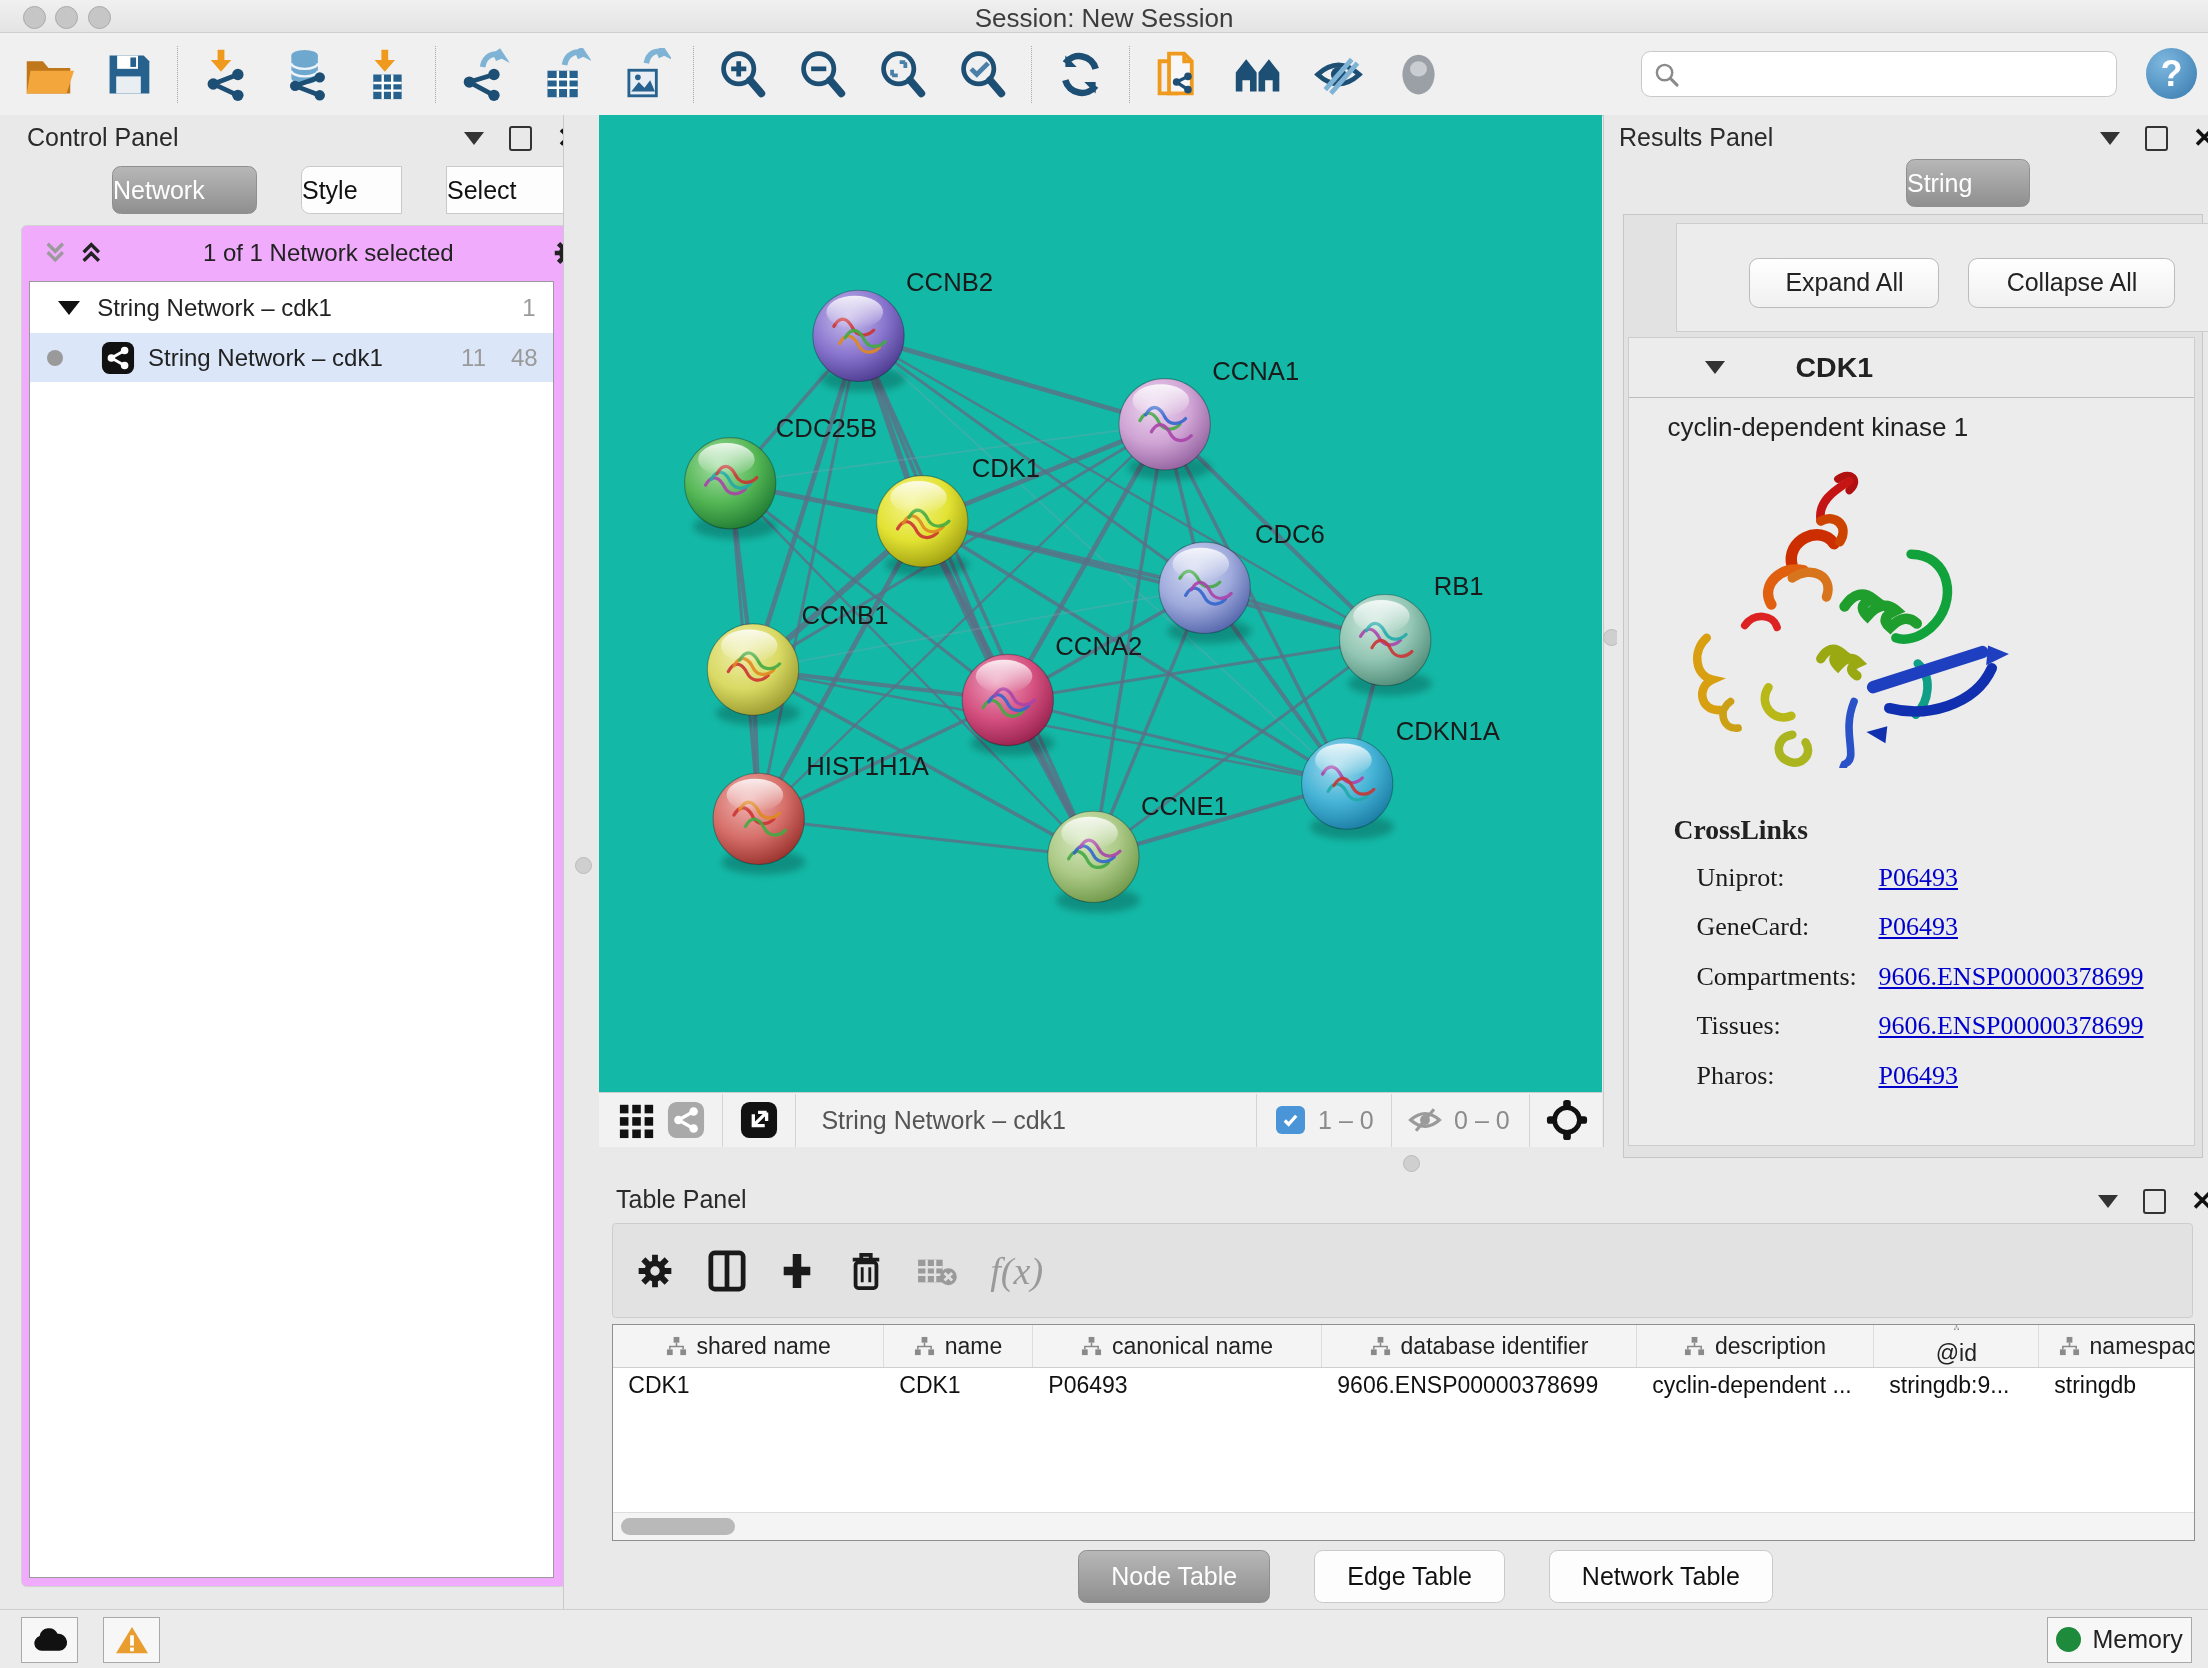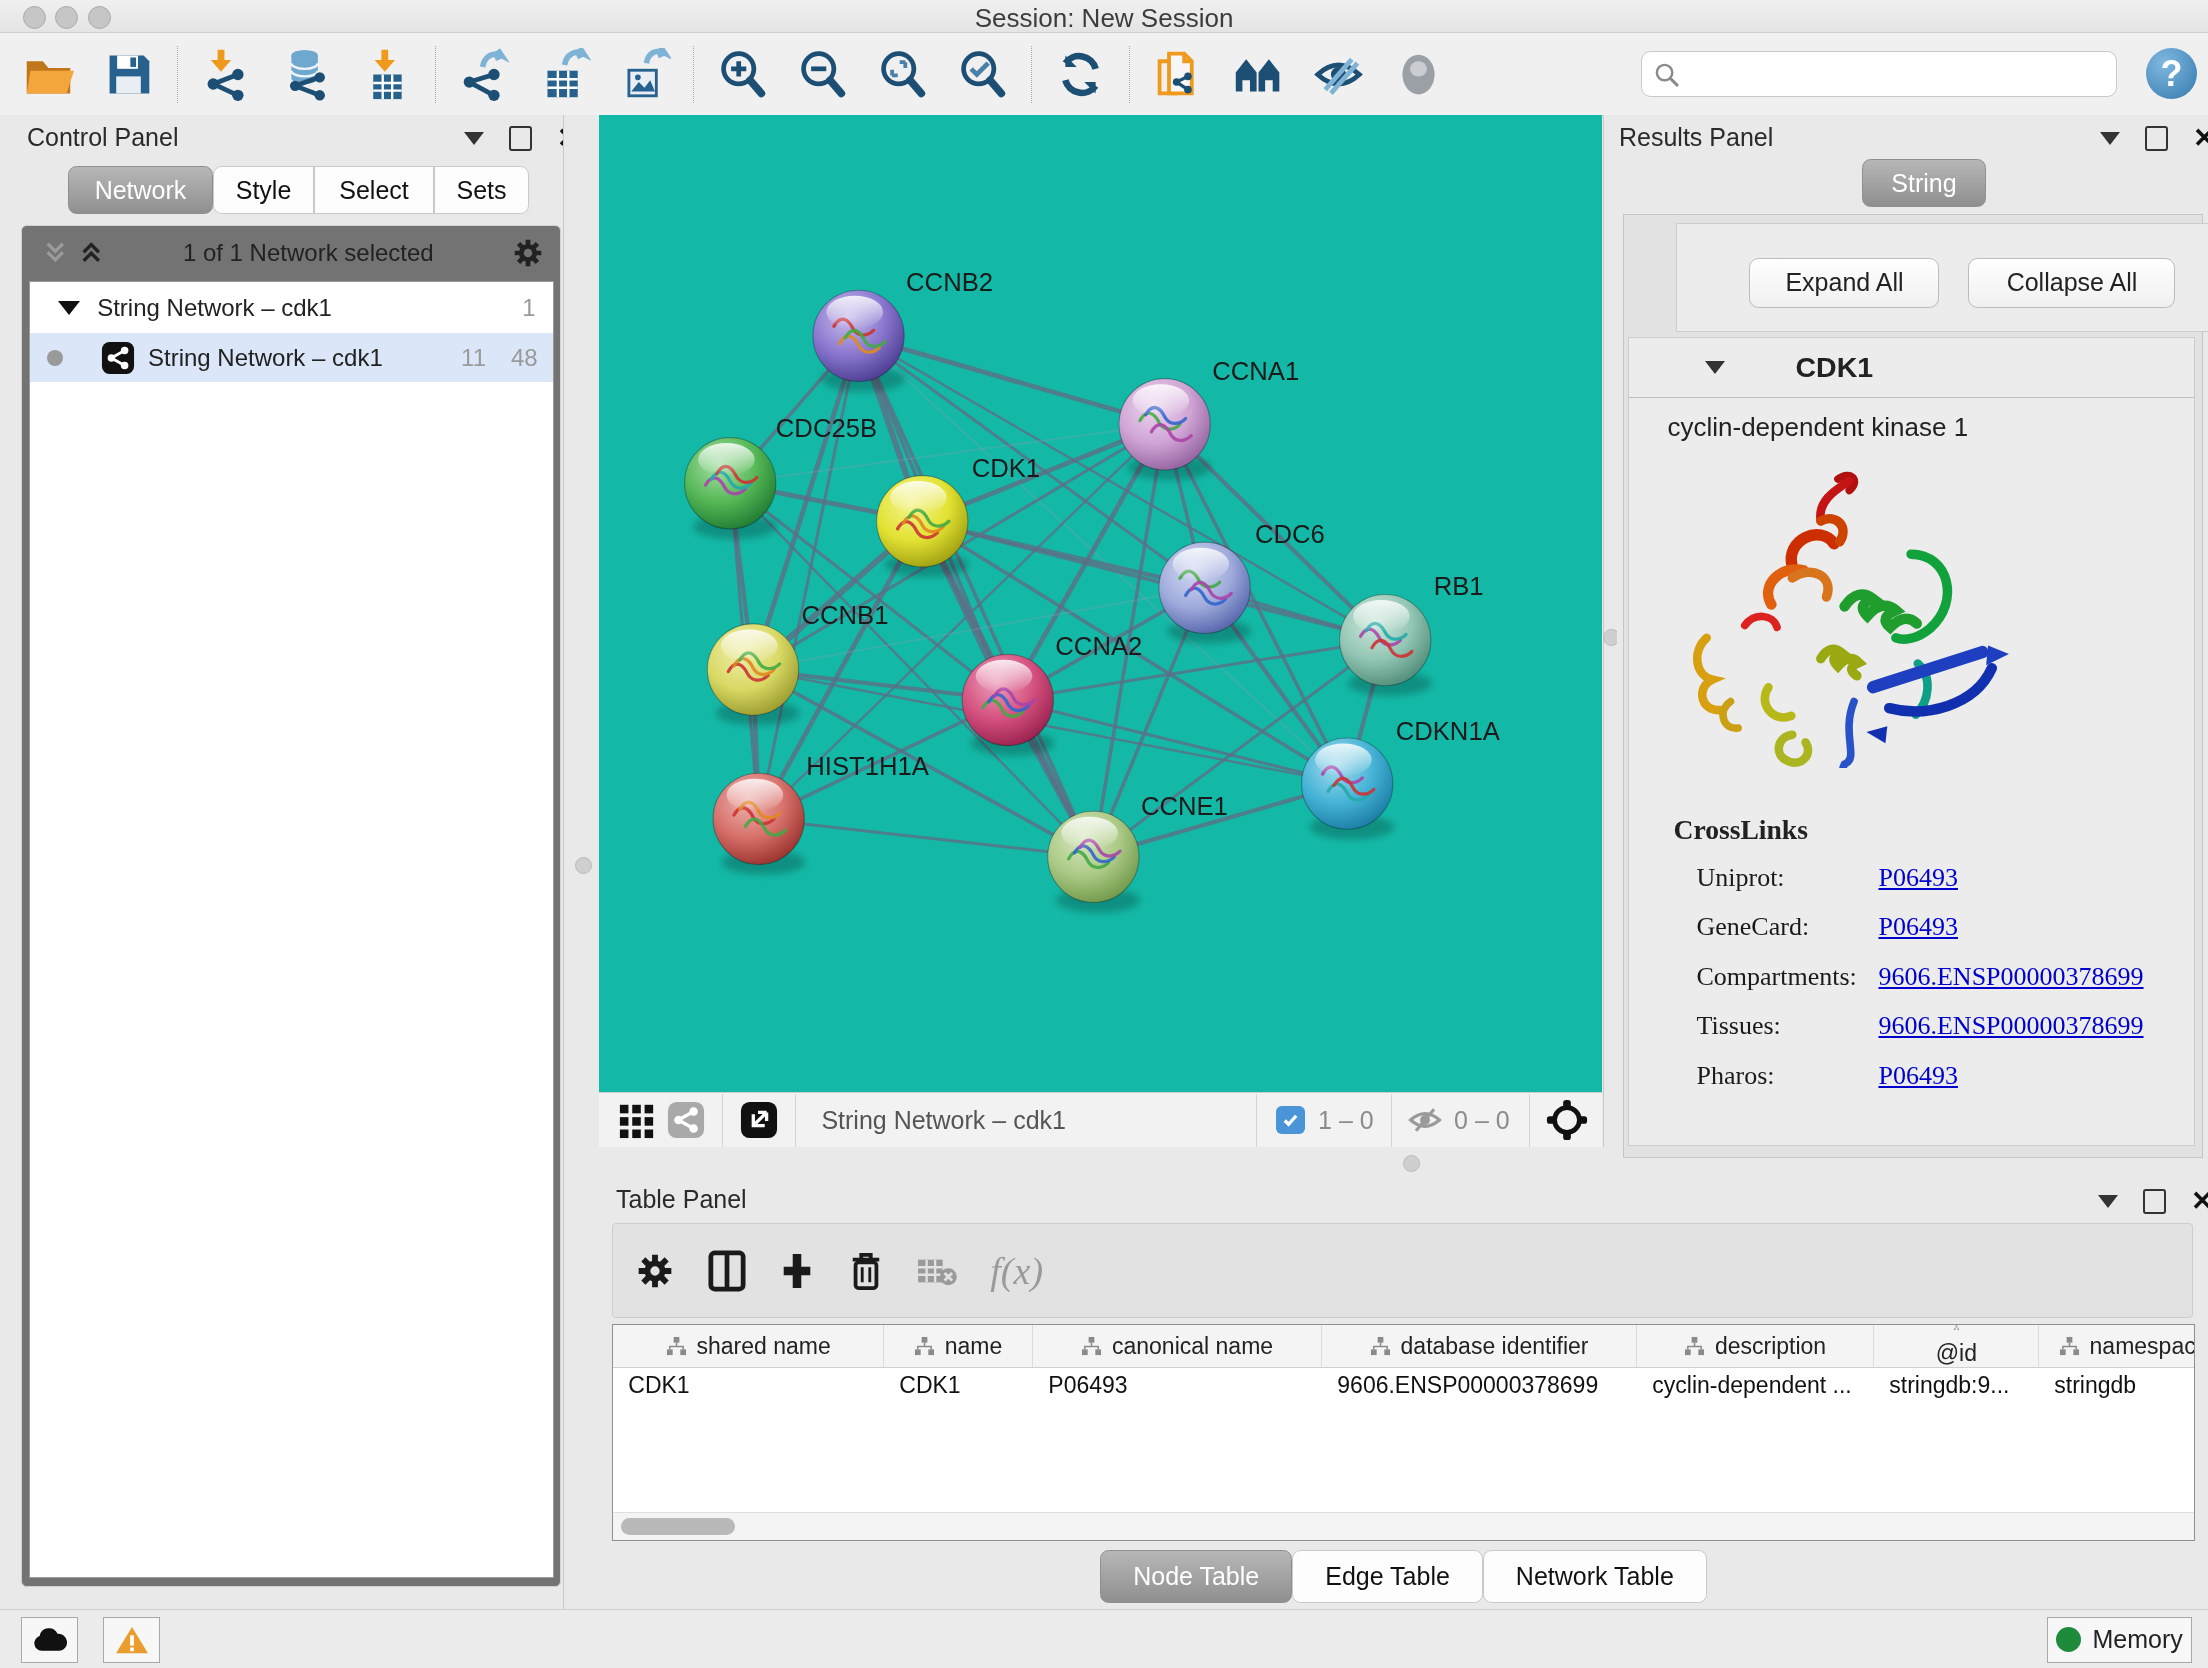--- a/index.html
+++ b/index.html
@@ -23,27 +23,27 @@
   .searchbox input{border:none;outline:none;flex:1;font-size:23px;font-family:"Liberation Sans",sans-serif;background:transparent;}
   .helpbtn{position:absolute;left:2146px;top:15px;width:51px;height:51px;border-radius:50%;
            background:radial-gradient(circle at 35% 30%,#7fb8e0,#3579ad);color:#fff;font-size:36px;font-weight:bold;
            display:flex;align-items:center;justify-content:center;cursor:pointer;}
   
   .panel-title{font-size:25px;color:#2a2a2a;}
   .ph-icons{position:absolute;top:11.4px;display:flex;gap:25px;align-items:center;}
   .tri-down{width:0;height:0;border-left:10.5px solid transparent;border-right:10.5px solid transparent;border-top:13.3px solid #333;}
   .float-box{width:19px;height:21px;border:2.9px solid #333;border-radius:2.9px;}
   .x-icon{font-size:27px;font-weight:bold;color:#111;line-height:21px;}
-  .tab{height:46px;display:flex;align-items:center;justify-content:center;font-size:25px;
-       background:#fdfdfd;border:1px solid #c9c9c9;color:#111;cursor:pointer;}
+  .tab{height:46px;display:flex;align-items:center;font-size:25px;
+       background:#fdfdfd;border:1px solid #c9c9c9;color:#111;cursor:pointer;margin-left:44px;}
   .tab.active{background:linear-gradient(#b7b7b7,#8f8f8f);color:#fff;border-color:#8f8f8f;}
   
   .control-panel{left:0;top:115px;width:563px;height:1494px;background:#e9e9e9;}
-  .cp-inner{position:absolute;left:21px;top:110px;width:538px;height:1360px;background:#737373;
-            border:1px solid #d2d2d2;border-radius:5.7px;}
+  .cp-inner{position:absolute;left:21px;top:110px;width:538px;height:1360px;background:#f0abfc;
+            border:1px solid #d2d2d2;border-radius:5.7px;padding-left:40px;}
   .cp-listhead{position:absolute;left:0;top:0;width:100%;height:53px;display:flex;align-items:center;}
   .cp-list{position:absolute;left:6.7px;top:55px;width:523px;height:1295px;background:#fff;border:1.9px solid #9a9a9a;}
   .tree-row{position:absolute;left:0;width:100%;height:49px;display:flex;align-items:center;font-size:24px;}
   .vsplit{background:#e9e9e9;border-left:1px solid #c9c9c9;border-right:1px solid #c9c9c9;}
   .handle-dot{position:absolute;width:15px;height:15px;border-radius:50%;background:#cfcfcf;border:1px solid #bbb;}
   
   .canvas{left:599px;top:115px;width:1003px;height:977px;background:#14b8a6;}
   .net-toolbar{left:599px;top:1092px;width:1003px;height:54px;background:#f2f2f2;border-top:1px solid #cdcdcd;
                border-bottom:1px solid #cdcdcd;display:flex;align-items:center;font-size:25px;color:#8b8b8b;}
   .nt-sep{width:0;height:53px;border-left:1px solid #d4d4d4;}

